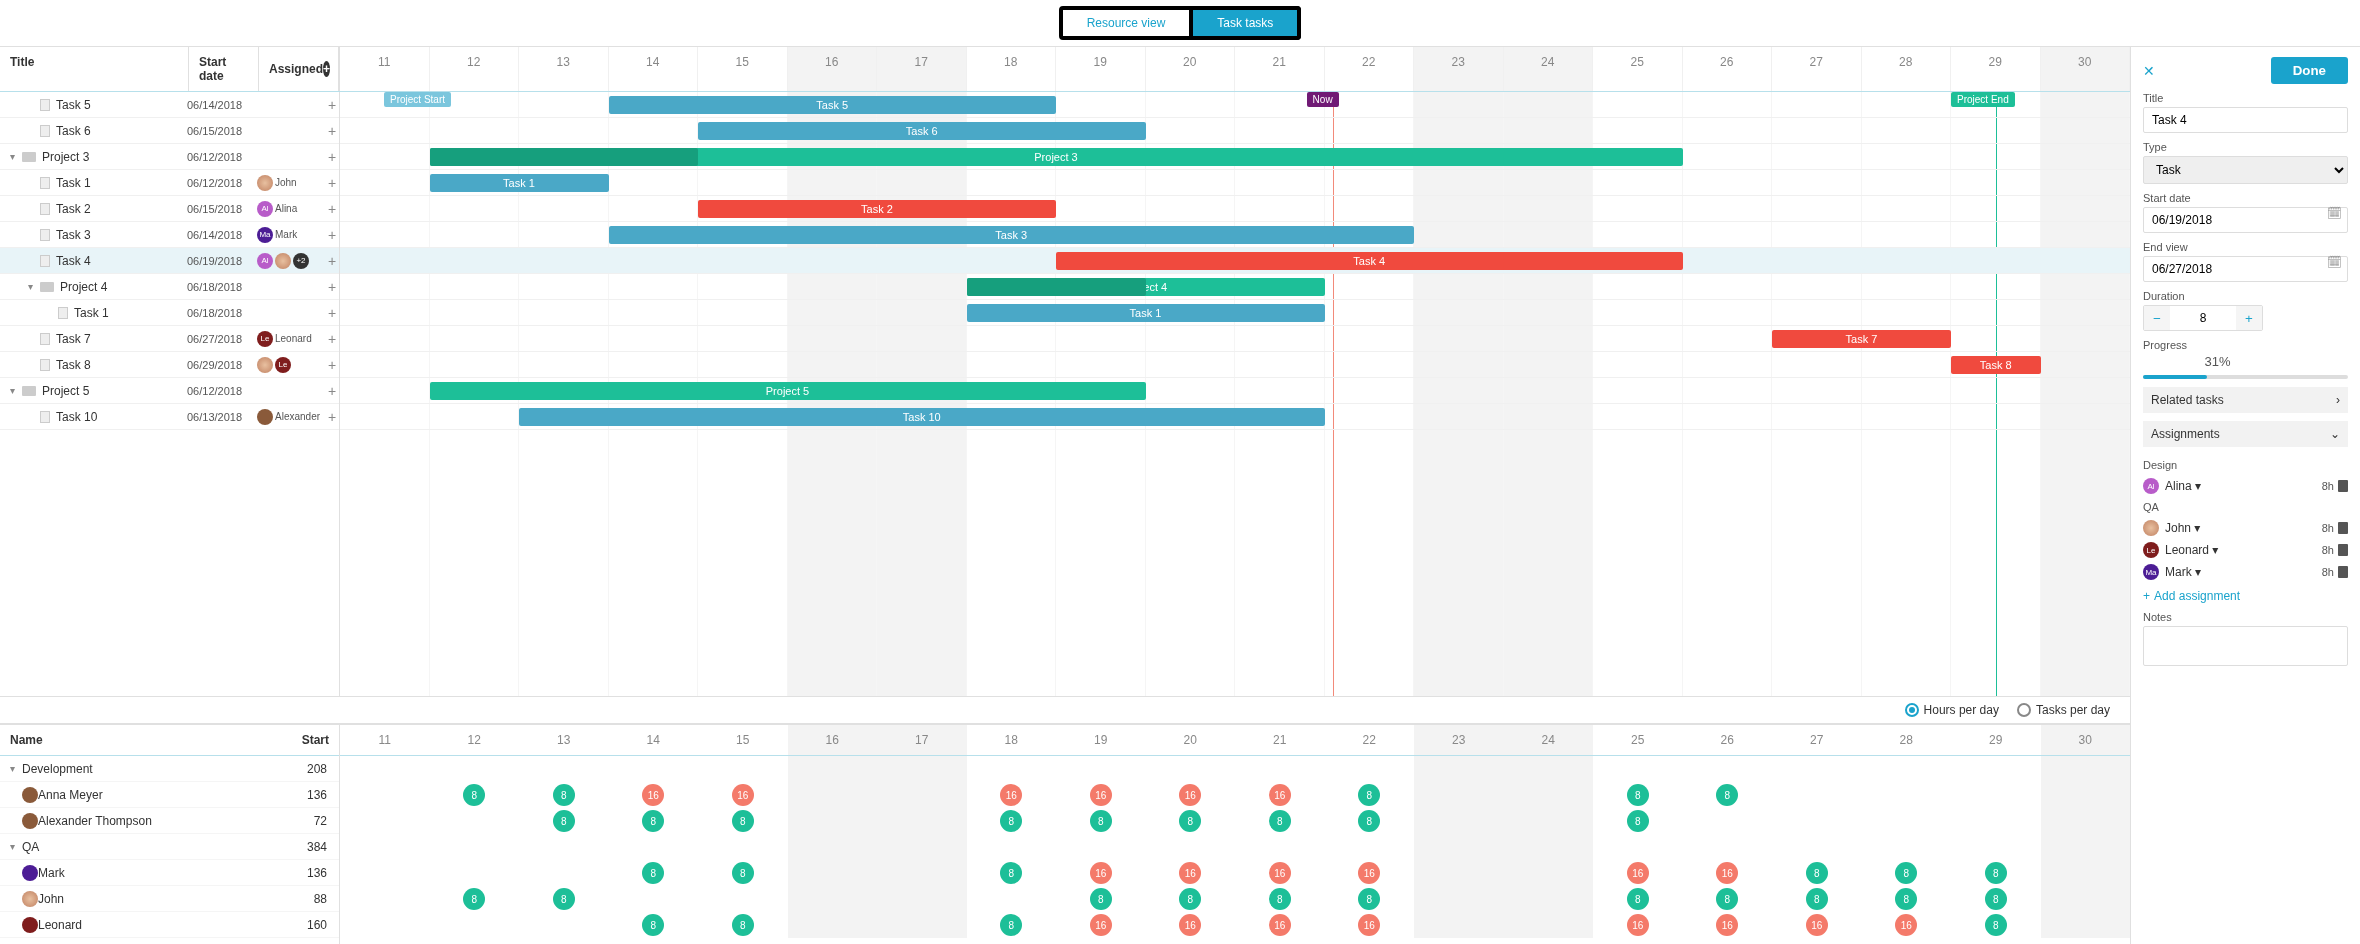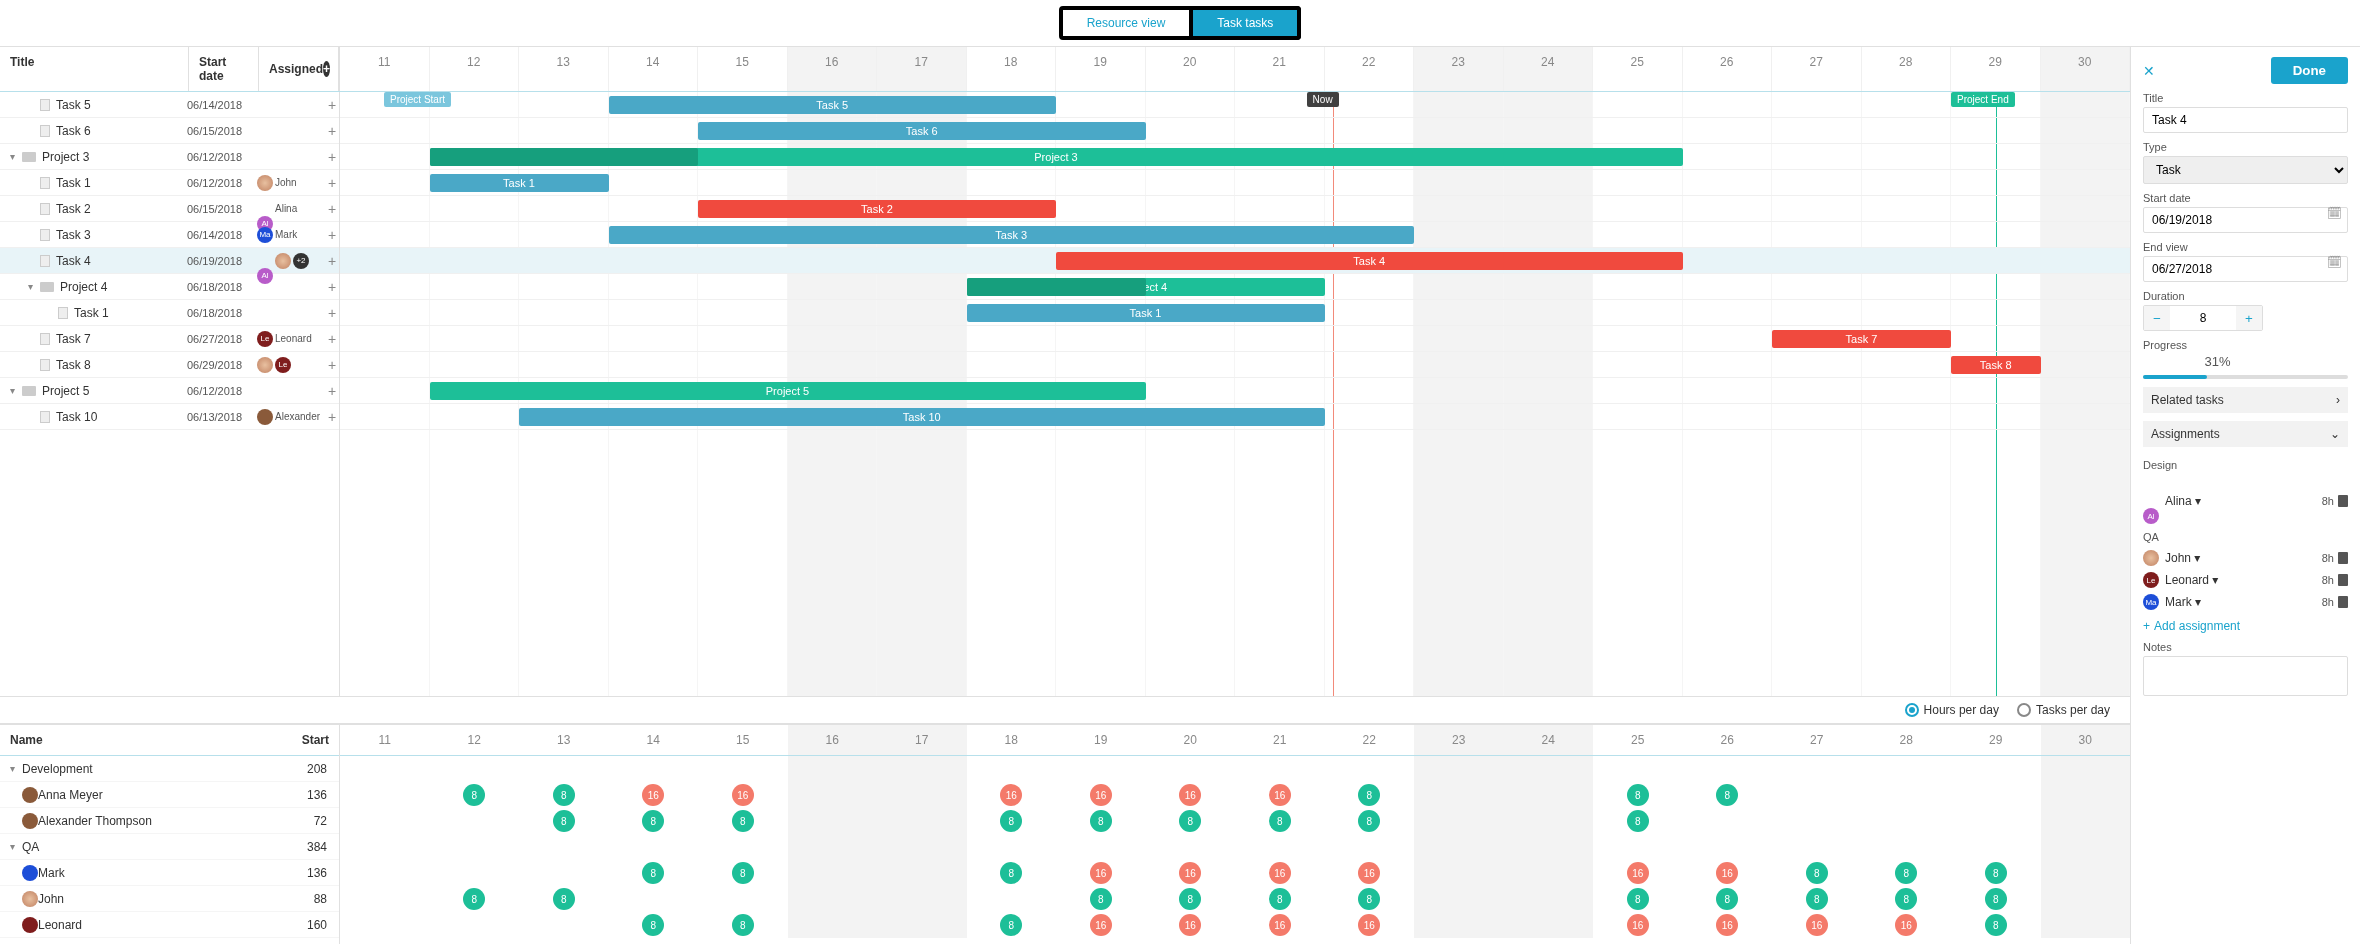--- a/index.html
+++ b/index.html
@@ -39,42 +39,42 @@
 .tree-row.selected { background:#e8f4f8; }
 .tree-row .indent { width:18px; display:inline-block; }
 .tree-row .caret { width:12px; color:#888; font-size:10px; }
 .tree-row .folder-icon { width:14px; height:10px; background:#ccc; margin-right:6px; border-radius:1px; }
 .tree-row .doc-icon { width:10px; height:12px; background:#eee; border:1px solid #ccc; margin-right:6px; }
 .tree-row .name { flex:1; font-size:12px; }
 .tree-row .date { width:70px; font-size:11px; color:#555; }
 .tree-row .assigned { width:68px; display:flex; align-items:center; gap:2px; font-size:10px; color:#555;}
 .tree-row .plus { width:14px; text-align:center; color:#888; cursor:pointer; font-size:14px;}
 .av { width:16px; height:16px; border-radius:50%; display:inline-flex; align-items:center; justify-content:center; color:#fff; font-size:8px; flex-shrink:0;}
-.av-a { background:#b85cc9;margin-top:30px; }
-.av-m { background:#1d4ed8; }
+.av-a { background:#b85cc9; }
+.av-m { background:#4c1d95; }
 .av-l { background:#7f1d1d; }
 .av-j { background:#d8a080; background-image: radial-gradient(circle,#e8c0a0,#c08060); }
 .av-x { background:#8a5a3a; }
 .av-more { background:#333; font-size:8px;}
 
 .timeline { flex:1; position:relative; overflow:hidden; }
 .timeline-grid { position:absolute; inset:0; display:flex; }
 .timeline-grid .col { flex:1; border-right:1px solid #f5f5f5; }
 .timeline-rows { position:relative; }
 .tl-row { height:26px; position:relative; border-bottom:1px solid #f0f0f0; }
 .tl-row.selected { background:#e8f4f8; }
 .bar { position:absolute; top:4px; height:18px; border-radius:2px; color:#fff; font-size:11px; display:flex; align-items:center; justify-content:center; overflow:hidden;}
 .bar-blue { background:#4aa8c7; }
 .bar-red { background:#f04a3e; }
 .bar-teal { background:#1dbf98; }
 .bar-teal-dark { background:#169f7d; }
 .marker { position:absolute; top:0; font-size:10px; color:#fff; padding:2px 6px; border-radius:2px;}
 .marker.start { background:#7bc6dd;margin-left:44px; }
 .marker.end { background:#1dbf98; }
-.marker.now { background:#404040; }
+.marker.now { background:#701a75; }
 .now-line { position:absolute; top:0; bottom:0; width:1px; background:#f28a7a;}
 .end-line { position:absolute; top:0; bottom:0; width:1px; background:#1dbf98;}
 
 
 .view-mode { display:flex; justify-content:flex-end; gap:18px; padding:6px 20px; border-top:1px solid #e0e0e0; border-bottom:1px solid #e0e0e0; font-size:12px;}
 .radio { display:flex; align-items:center; gap:5px; cursor:pointer;}
 .radio .dot { width:14px; height:14px; border-radius:50%; border:2px solid #888; position:relative;}
 .radio.active .dot { border-color:#1aa3cc; }
 .radio.active .dot::after { content:''; position:absolute; inset:2px; border-radius:50%; background:#1aa3cc;}
 

